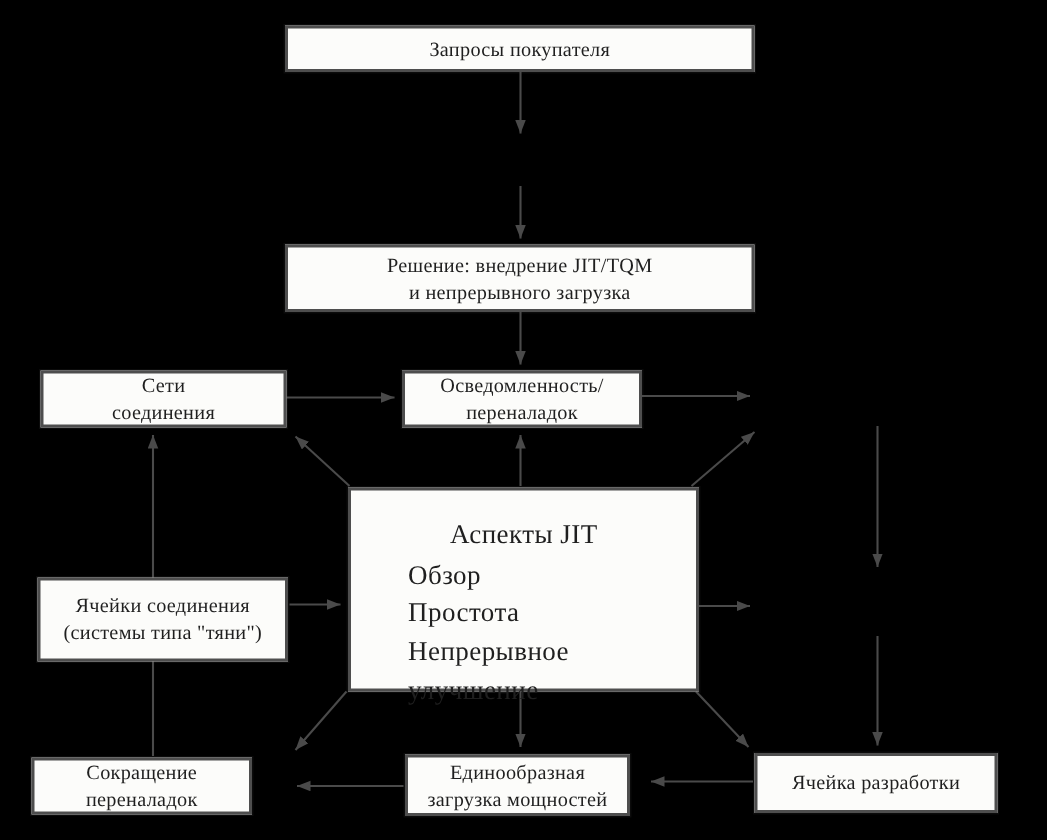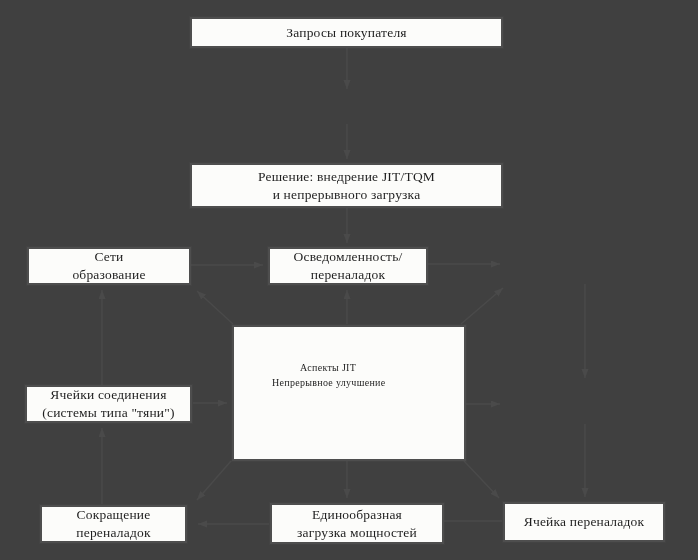--- a/index.html
+++ b/index.html
@@ -1,40 +1,40 @@
 <!DOCTYPE html>
 <html><head>
 <meta charset="utf-8">
 <style>
   * { margin:0; padding:0; box-sizing:border-box; }
   html,body { background:#ffffff; }
   .stage {
     position:relative;
     width:698px; height:560px;
-    background:#404040;
+    background:#000000;
     font-family:"Liberation Serif", serif;
     color:#1f1f1f;
     overflow:hidden;
   }
   .edges { position:absolute; left:0; top:0; width:698px; height:560px; }
   .node {
     position:absolute;
     border:2px solid #4e4e4e;
     background:#fcfcfa;
     display:flex; align-items:center; justify-content:center;
     text-align:center;
     font-size:13.5px; line-height:1.3;
     box-shadow:0 0 0 1px rgba(90,90,90,0.12);
   }
   .node .lbl { white-space:pre-line; letter-spacing:0.2px; }
   .node.jit {
     display:block;
     text-align:left;
-    padding:34px 8px 6px 38px;
-    font-size:10px; line-height:1.43;
+    padding:17px 8px 6px 38px;
+    font-size:18px; line-height:1.43;
   }
   .jit-title { margin-left:28px; margin-bottom:1px; letter-spacing:0.3px; }
   .jit-item  { letter-spacing:0.3px; }
 </style>
 </head>
 <body>
 
 <div class="stage">
 
   <svg class="edges" viewBox="0 0 698 560" xmlns="http://www.w3.org/2000/svg">
@@ -71,47 +71,49 @@
   </div>
 
 
   <div class="node" style="left:190px; top:163px; width:313px; height:45px">
     <span class="lbl">Решение: внедрение JIT/TQM
 и непрерывного загрузка</span>
   </div>
 
   <div class="node" style="left:27px; top:247px; width:164px; height:38px">
     <span class="lbl">Сети
-образование</span>
+соединения</span>
   </div>
 
   <div class="node" style="left:268px; top:247px; width:160px; height:38px">
     <span class="lbl">Осведомленность/
 переналадок</span>
   </div>
 
 
   <div class="node jit" style="left:232px; top:325px; width:234px; height:136px">
     <div class="jit-title">Аспекты JIT</div>
+    <div class="jit-item">Обзор</div>
+    <div class="jit-item">Простота</div>
     <div class="jit-item">Непрерывное улучшение</div>
   </div>
 
-  <div class="node" style="left:25px; top:385px; width:167px; height:38px">
+  <div class="node" style="left:25px; top:385px; width:167px; height:56px">
     <span class="lbl">Ячейки соединения
 (системы типа "тяни")</span>
   </div>
 
 
-  <div class="node" style="left:40px; top:505px; width:147px; height:38px">
+  <div class="node" style="left:21px; top:505px; width:147px; height:38px">
     <span class="lbl">Сокращение
 переналадок</span>
   </div>
 
-  <div class="node" style="left:270px; top:503px; width:174px; height:41px">
+  <div class="node" style="left:270px; top:503px; width:150px; height:41px">
     <span class="lbl">Единообразная
 загрузка мощностей</span>
   </div>
 
   <div class="node" style="left:503px; top:502px; width:162px; height:40px">
-    <span class="lbl">Ячейка переналадок</span>
+    <span class="lbl">Ячейка разработки</span>
   </div>
 
 </div>
 
 </body></html>

